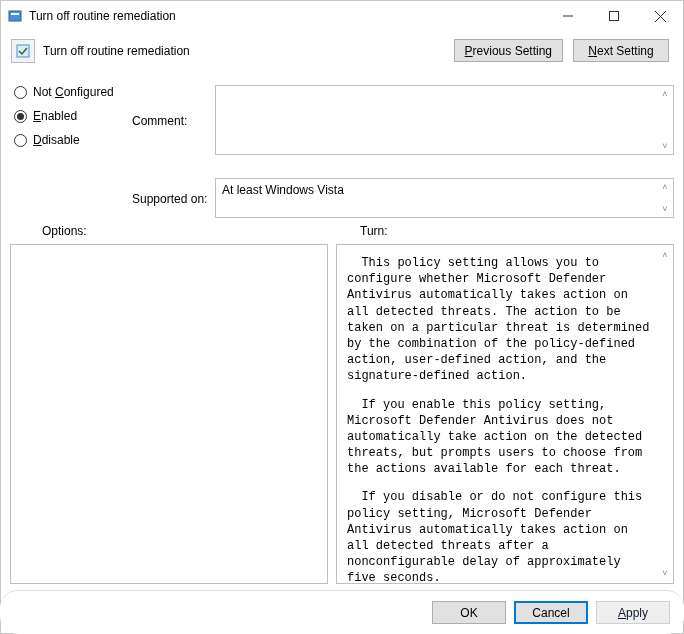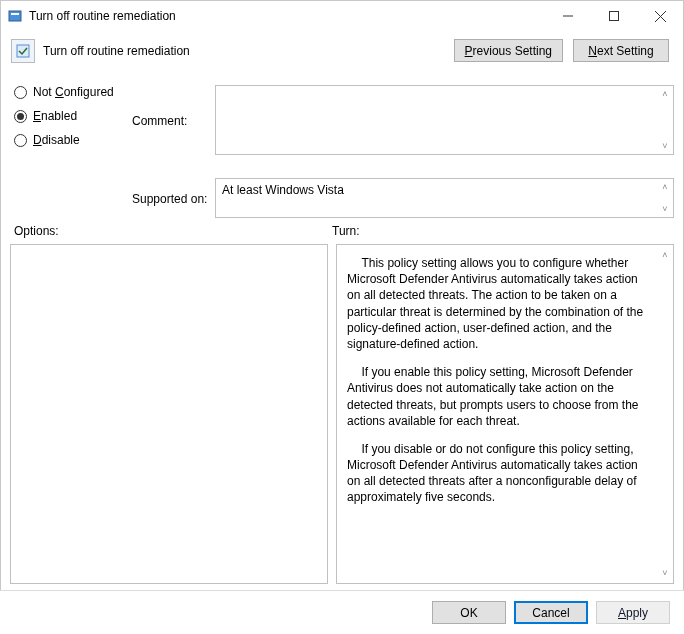--- a/index.html
+++ b/index.html
@@ -112,44 +112,45 @@
     width:16px;height:16px;
     display:flex;align-items:center;justify-content:center;
     color:#888;
     font-size:9px;
   }
   .section-labels {
     position:absolute;
     left:14px; right:14px; top:224px;
     display:flex;
   }
-  .section-labels .opt { width:318px; }
+  .section-labels .opt { width:318px;margin-left:28px; }
   .section-labels .help { flex:1; }
   .panes {
     position:absolute;
     left:10px; right:10px; top:244px; bottom:50px;
     display:flex; gap:8px;
   }
   .pane {
     border:1px solid #c0c0c0;
     background:#fff;
     position:relative;
   }
   .pane.options { width:318px; }
   .pane.help { flex:1; padding:10px 22px 10px 10px; font-size:12px; line-height:1.35; }
-  .pane.help p { margin:0 0 12px 0; text-indent:1.2em; }
+  .pane.help p { margin:0 0 12px 0; text-indent:1.2em;font-family:Liberation Mono, monospace; }
   .footer {
     position:absolute;
     left:0; right:0; bottom:0;
     height:44px;
     border-top:1px solid #ddd;
     display:flex; align-items:center; justify-content:flex-end;
     gap:8px;
     padding-right:14px;
     background:#fff;
+    border-radius:18px;
   }
   .fbtn {
     width:74px;height:23px;
     border:1px solid #adadad;
     background:#e1e1e1;
     display:flex;align-items:center;justify-content:center;
     font-size:12px;
   }
   .fbtn.default { border:1px solid #0078d7; box-shadow: inset 0 0 0 1px #0078d7; }
   .fbtn.disabled { color:#0f172a; background:#efefef; border-color:#d0d0d0; }

